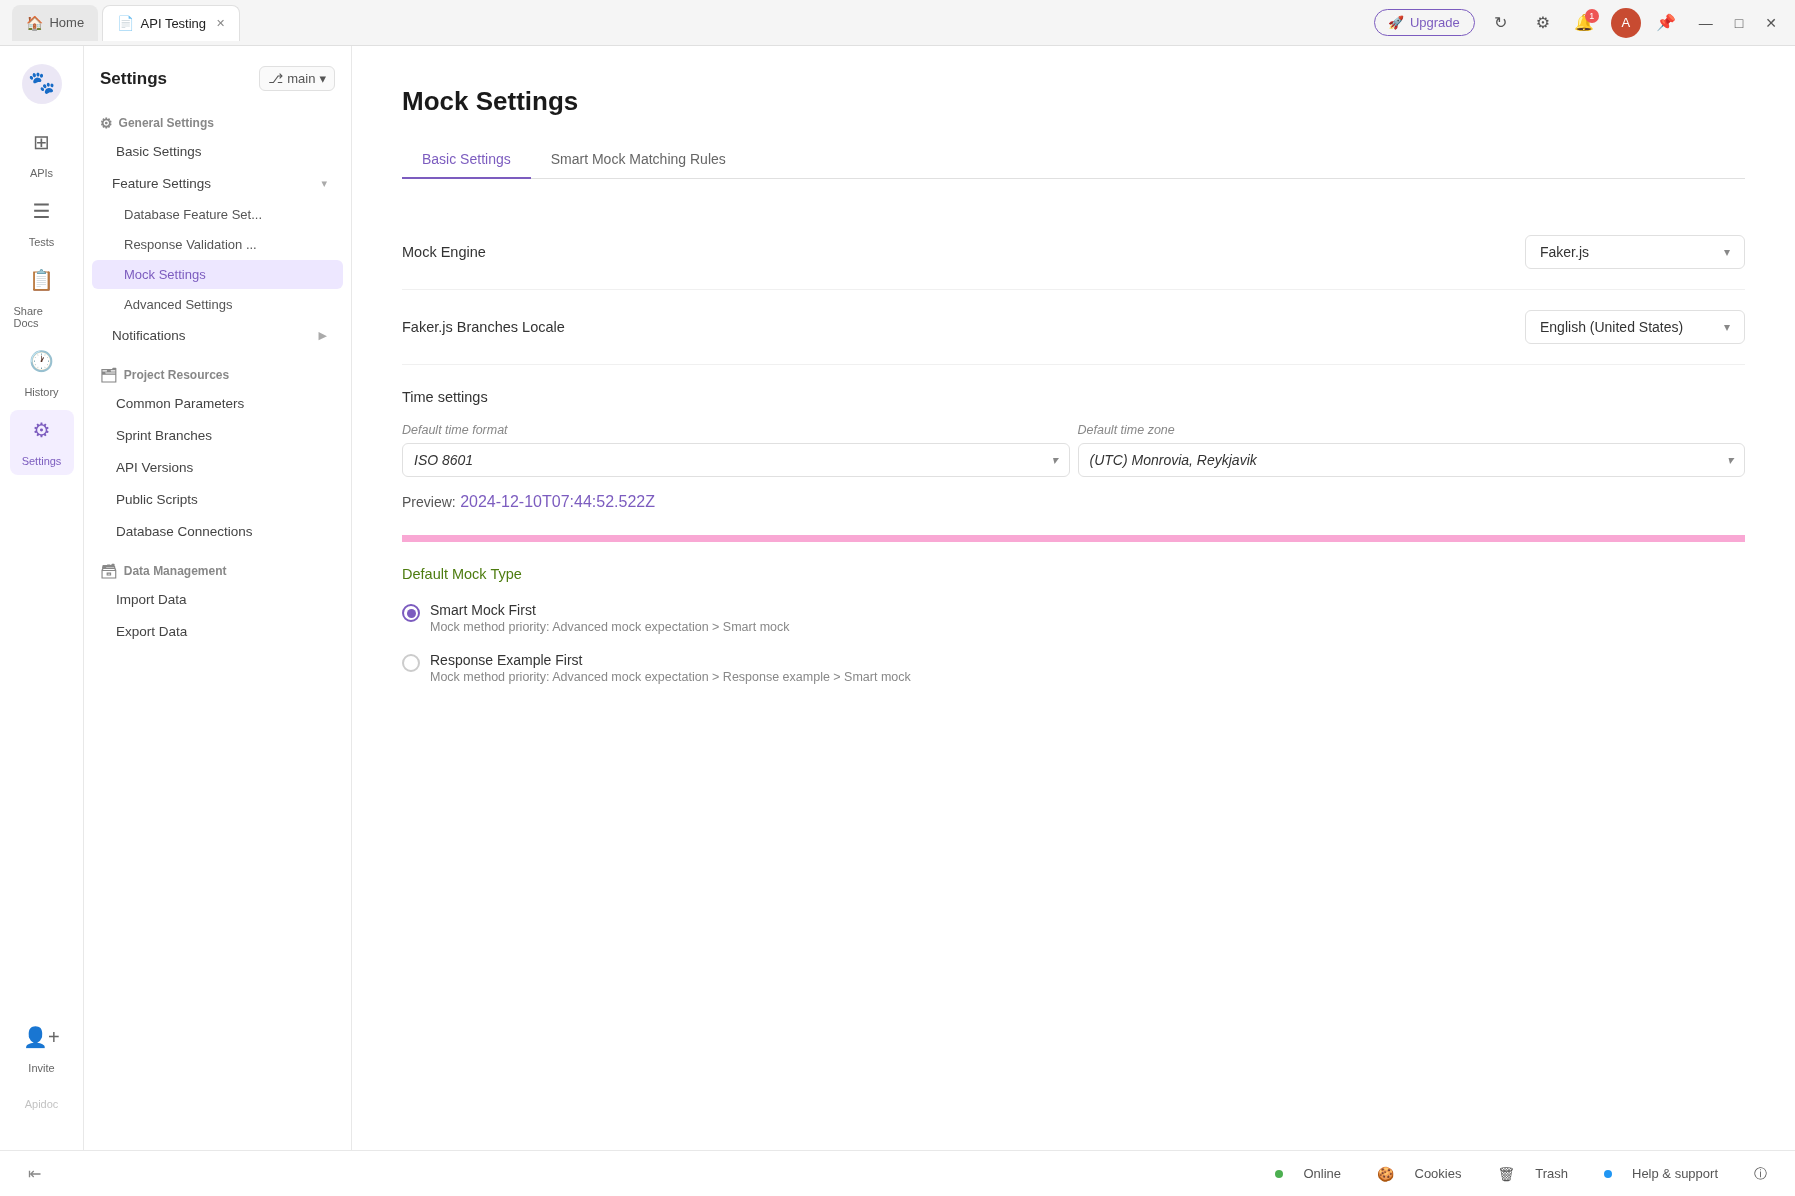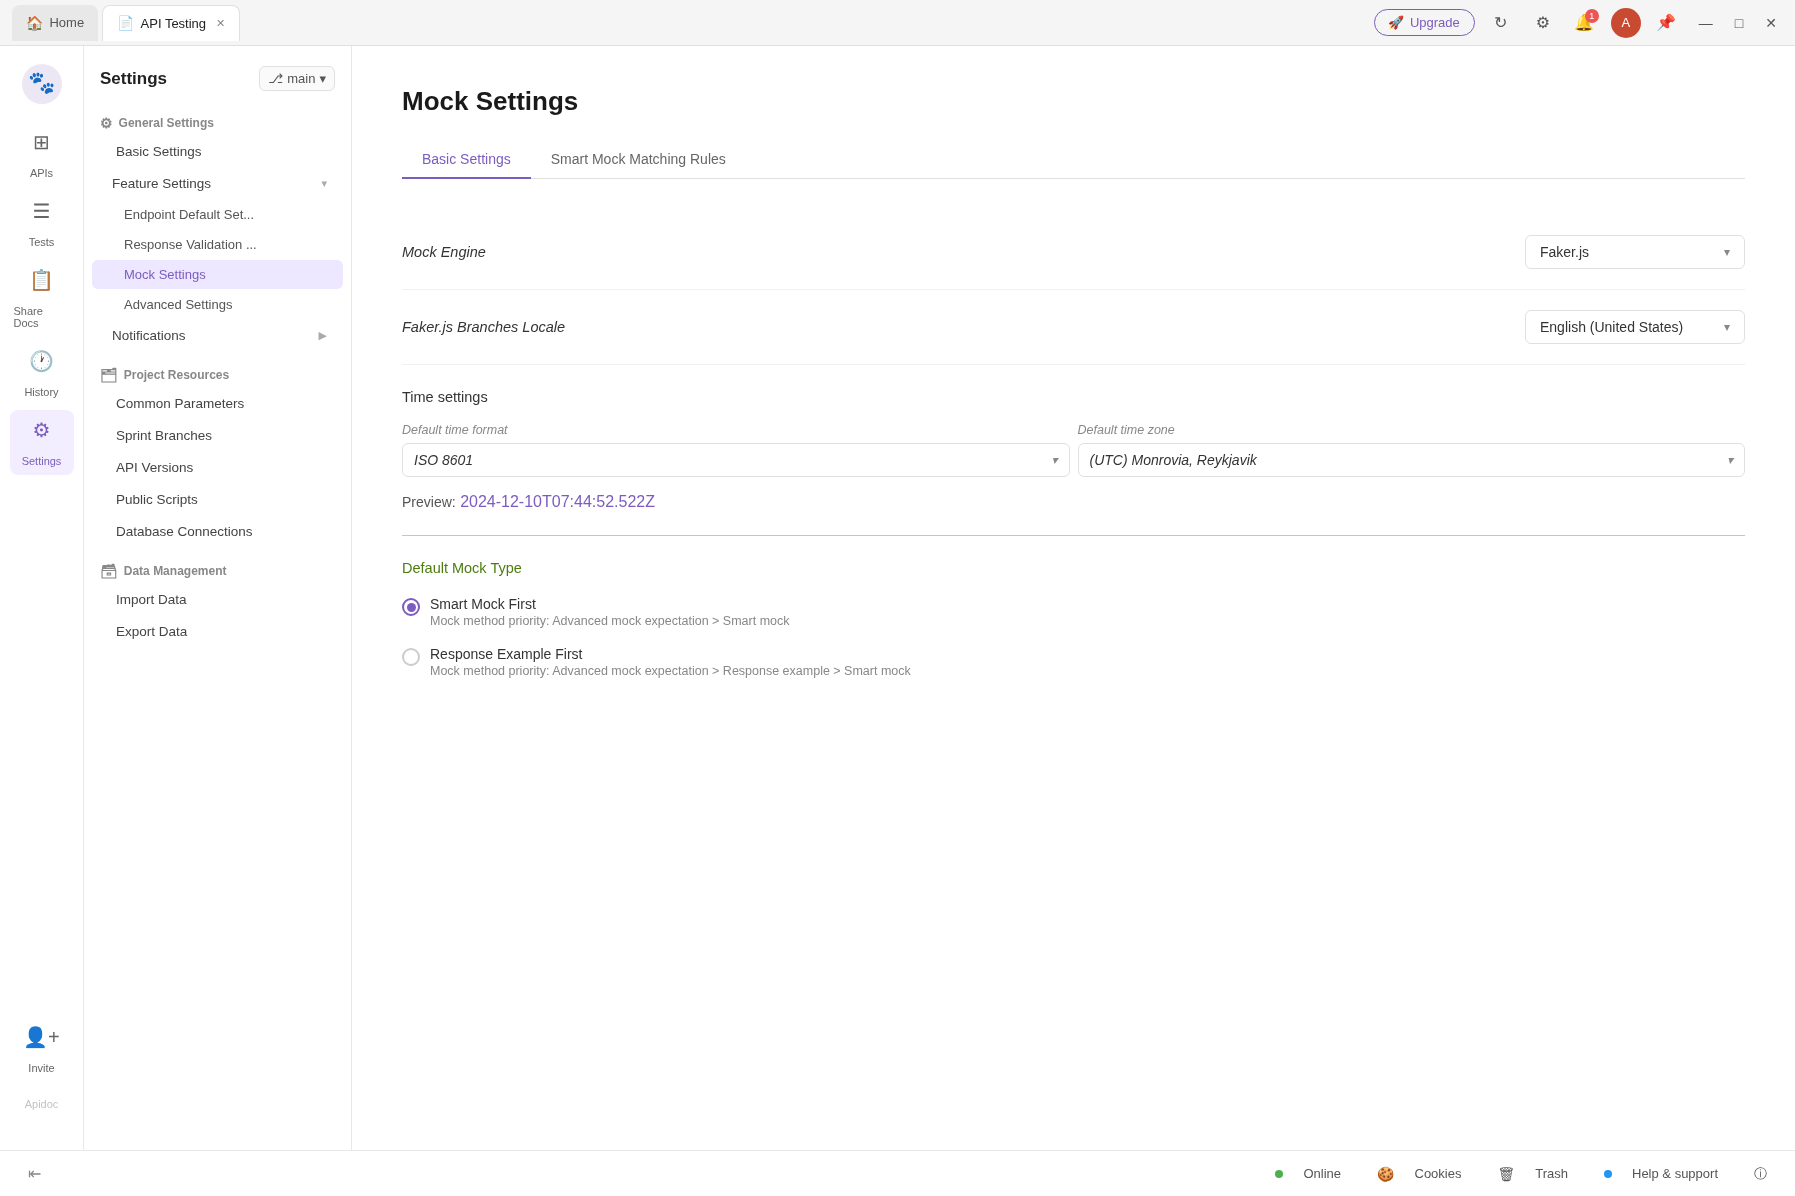--- a/index.html
+++ b/index.html
@@ -127,32 +127,32 @@
       padding: 10px 20px; font-size: 14px; color: #666; cursor: pointer;
       border-bottom: 2px solid transparent; margin-bottom: -1px;
     }
     .content-tab.active { color: #7c5cbf; border-bottom-color: #7c5cbf; font-weight: 500; }
 
     
     .form-row {
       display: flex; align-items: center; justify-content: space-between;
       padding: 20px 0; border-bottom: 1px solid #f0f0f0;
     }
-    .form-label { font-size: 14.5px; color: #333; font-style: italic; }
+    .form-label { font-size: 14.5px; color: #333; }
 
     .select-control {
       display: flex; align-items: center; justify-content: space-between;
       min-width: 220px; padding: 8px 14px; border: 1px solid #e0e0e0;
       border-radius: 6px; font-size: 14px; color: #333; cursor: pointer;
       background: #fff;
     }
     .select-arrow { font-size: 12px; color: #888; margin-left: 10px; }
 
     
-    .time-settings-section { padding: 24px 0; border-bottom: 1px solid #f9a8d4; }
+    .time-settings-section { padding: 24px 0; border-bottom: 7px solid #f9a8d4; }
     .time-settings-title { font-size: 14.5px; color: #333; margin-bottom: 18px; }
     .time-row { display: flex; gap: 8px; margin-bottom: 16px; font-style: italic; }
     .time-col { flex: 1; }
     .time-col-label { font-size: 12.5px; color: #888; margin-bottom: 6px; }
     .select-control-full {
       display: flex; align-items: center; justify-content: space-between;
       width: 100%; padding: 8px 11px; border: 1px solid #e0e0e0;
       border-radius: 6px; font-size: 14px; color: #333; cursor: pointer;
       background: #fff;
     }
@@ -281,21 +281,21 @@
       <span>General Settings</span>
     </div>
     <div class="sidebar-item">
       <span>Basic Settings</span>
     </div>
     <div class="sidebar-item-with-arrow">
       <span>Feature Settings</span>
       <span class="arrow">▾</span>
     </div>
     <div class="sidebar-sub-item">
-      <span>Endpoint Default Set...</span>
+      <span>Database Feature Set...</span>
     </div>
     <div class="sidebar-sub-item">
       <span>Response Validation ...</span>
     </div>
     <div class="sidebar-sub-item active">
       <span>Mock Settings</span>
     </div>
     <div class="sidebar-sub-item">
       <span>Advanced Settings</span>
     </div>

